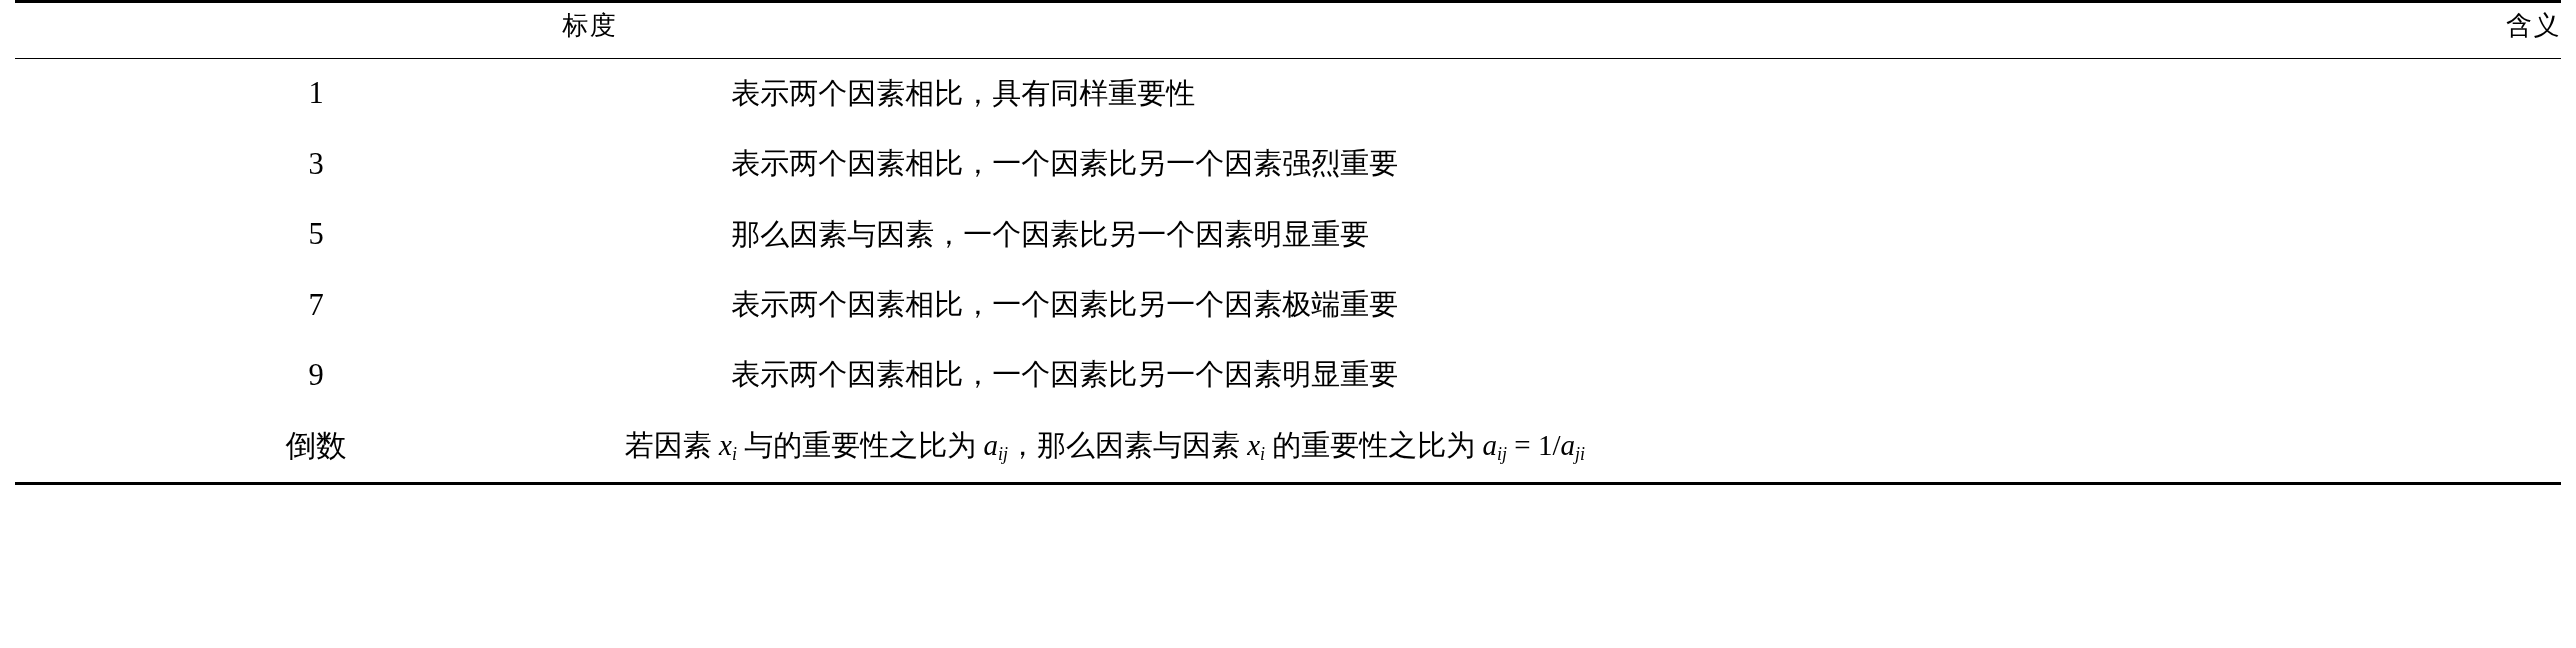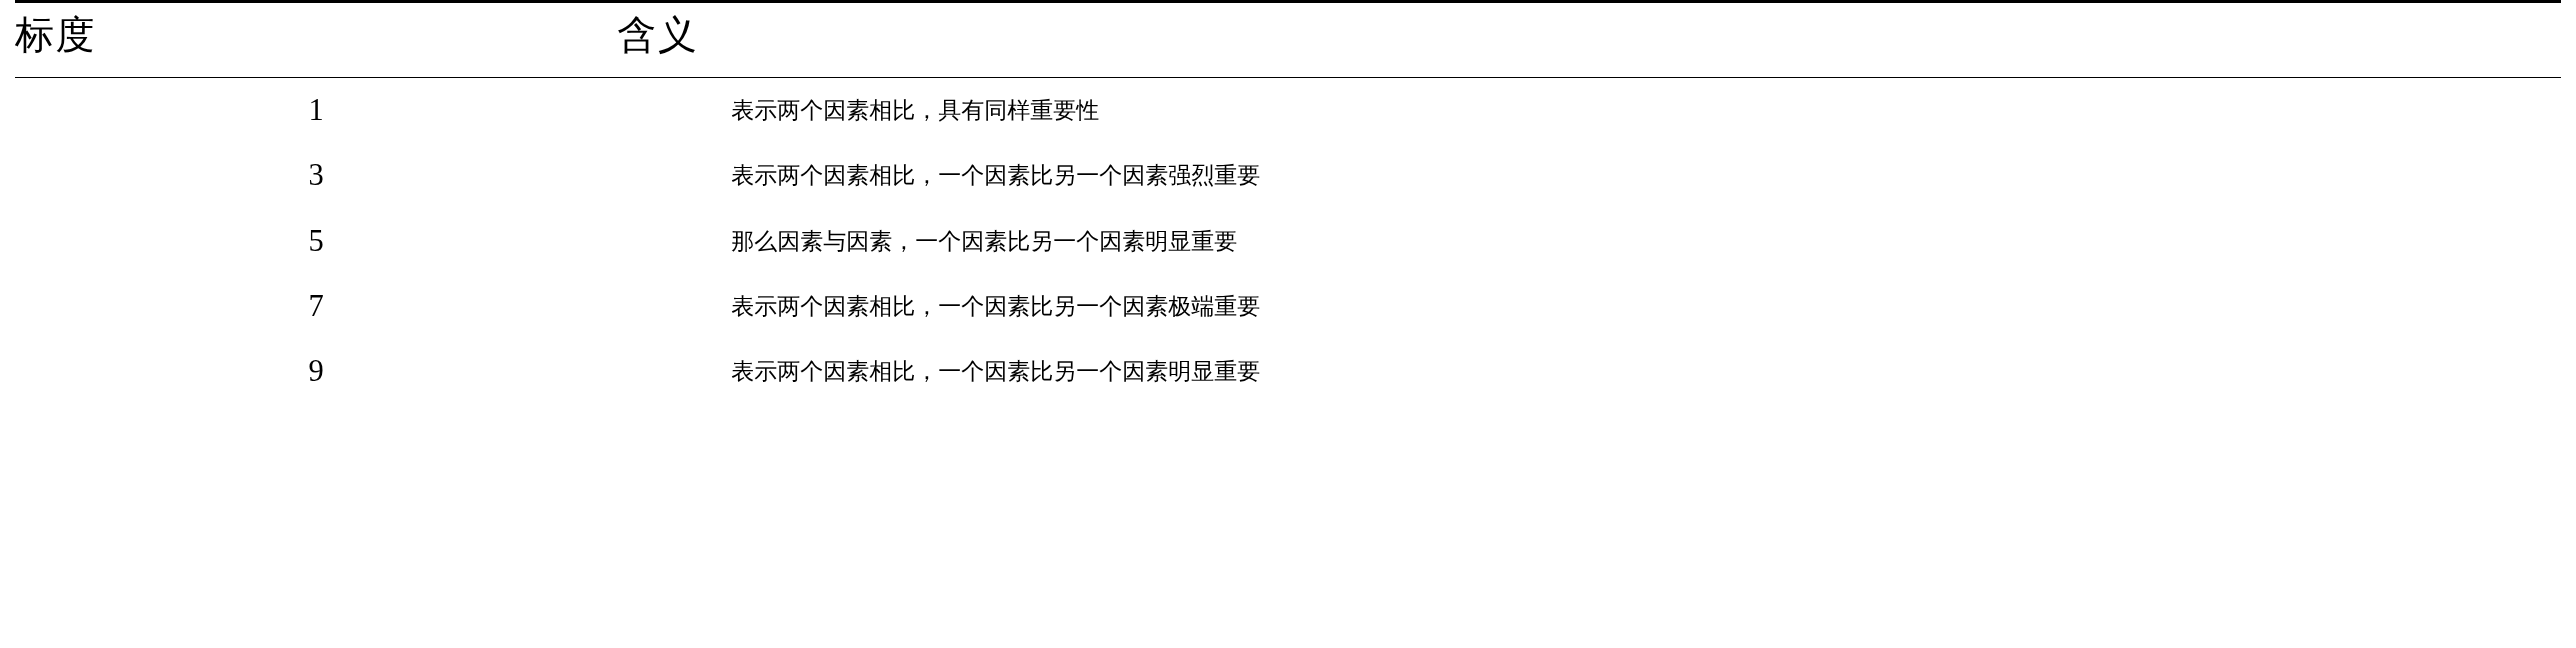--- a/index.html
+++ b/index.html
@@ -37,35 +37,35 @@
   }
   .rule-bottom td {
     border-bottom: 3px solid #000000;
   }
 
   th, td {
     padding: 0;
     vertical-align: middle;
   }
   .head-cell {
-    text-align: left;
-    font-size: 39px;
+    text-align: right;
+    font-size: 26px;
     font-weight: normal;
     padding: 4.6px 0 15.2px 0;
     letter-spacing: 1.5px;
   }
   .mark-cell {
     text-align: center;
     font-size: 30.5px;
     padding: 15.2px 0;
     white-space: nowrap;
   }
   .mean-cell {
     text-align: left;
-    font-size: 23px;
+    font-size: 29px;
     padding: 15.2px 0;
     white-space: nowrap;
   }
   .mean-inner {
     display: block;
     padding-left: 114px;
   }
   .mean-inner.wide {
     padding-left: 7.6px;
   }
@@ -127,16 +127,22 @@
       </tr>
 
       <tr>
         <td class="mark-cell">9</td>
         <td class="mean-cell">
             <span class="mean-inner">表示两个因素相比，一个因素比另一个因素明显重要</span>
           </td>
       </tr>
 
 
+      <tr class="rule-bottom">
+        <td class="mark-cell">倒数</td>
+        <td class="mean-cell">
+          <span class="mean-inner wide nowrap"><span>若因素 </span><i class="var">x</i><sub>i</sub><span> 与的重要性之比为 </span><i class="var">a</i><sub>ij</sub><span>，那么因素与因素 </span><i class="var">x</i><sub>i</sub><span> 的重要性之比为 </span><i class="var">a</i><sub>ij</sub><span> = 1/</span><i class="var">a</i><sub>ji</sub></span>
+        </td>
+      </tr>
     </tbody>
   </table>
 </div>
 
 
 </body></html>

